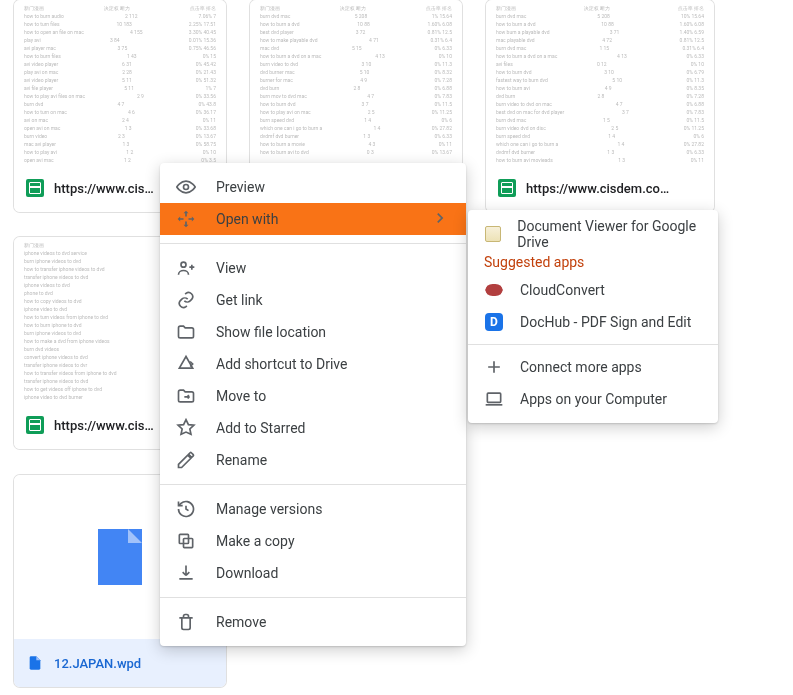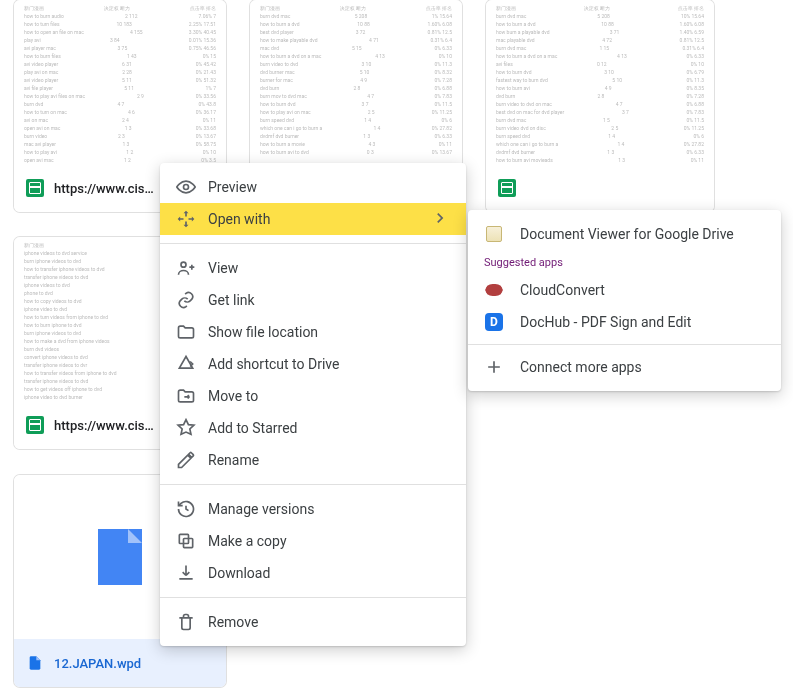--- a/index.html
+++ b/index.html
@@ -132,62 +132,62 @@
     background: #fff;
     border-radius: 4px;
     box-shadow: 0 1px 2px rgba(0,0,0,.15), 0 4px 16px rgba(0,0,0,.2);
     padding: 8px 0;
   }
   .menu .item {
     display: flex;
     align-items: center;
     height: 32px;
     padding: 0 16px;
-    gap: 12px;
+    gap: 20px;
     cursor: default;
     color: #3c4043;
   }
-  .menu .item.highlight { background: #fde047; }
+  .menu .item.highlight { background: #f97316; }
   .menu .item .mi-icon {
     width: 20px; height: 20px;
     display: flex; align-items: center; justify-content: center;
     color: #5f6368;
   }
   .menu .item .mi-icon svg { width: 20px; height: 20px; }
   .menu .item .mi-label { flex: 1; }
   .menu .item .mi-chevron svg { width: 20px; height: 20px; color: #5f6368; }
   .menu .divider {
     height: 1px; background: #e0e0e0;
     margin: 8px 0;
   }
 
   
   .submenu {
     position: absolute;
-    width: 313px;
+    width: 250px;
     background: #fff;
     border-radius: 4px;
     box-shadow: 0 1px 2px rgba(0,0,0,.15), 0 4px 16px rgba(0,0,0,.2);
     padding: 8px 0;
   }
   .submenu .sitem {
     display: flex;
     align-items: center;
     height: 32px;
     padding: 0 16px;
     gap: 16px;
     cursor: default;
     color: #3c4043;
   }
   .submenu .section-label {
     padding: 0 16px;
     height: 24px;
     display: flex; align-items: center;
-    font-size: 11px;
-    color: #701a75;
+    font-size: 14px;
+    color: #c2410c;
   }
   .submenu .sitem .s-icon {
     width: 20px; height: 20px;
     display: flex; align-items: center; justify-content: center;
   }
   .submenu .sitem .s-icon svg { width: 20px; height: 20px; }
   .submenu .divider { height: 1px; background: #e0e0e0; margin: 6px 0; }
 
   
   .docviewer-icon {
@@ -533,20 +533,21 @@
         <div class="row">
             <span>how to burn avi movieads</span>
             <span>1 3</span>
             <span>0% 11</span>
           </div>
 
       </div>
     </div>
     <div class="footer">
       <div class="sheets-icon"></div>
+      <div class="label">https://www.cisdem.co…</div>
     </div>
   </div>
 
   <div class="tile" style="left:14px; top:237px; width:212px;">
     <div class="thumb" style="height:164px;">
       <div class="sheet-lines">
         <div class="row">
             <span>新门漫画</span>
             <span>决定权 断力</span>
           </div>
@@ -797,13 +798,22 @@
   </div>
   <div class="divider"></div>
   <div class="sitem">
     <span class="s-icon">
       <svg viewBox="0 0 24 24" fill="none" stroke="#5f6368" stroke-width="2">
           <path d="M12 5v14M5 12h14"></path>
         </svg>
     </span>
     <span>Connect more apps</span>
   </div>
+  <div class="sitem">
+    <span class="s-icon">
+      <svg viewBox="0 0 24 24" fill="none" stroke="#5f6368" stroke-width="2">
+          <rect x="4" y="5" width="16" height="11" rx="1"></rect>
+          <path d="M2 19h20"></path>
+        </svg>
+    </span>
+    <span>Apps on your Computer</span>
+  </div>
 </div>
 
 </body></html>

